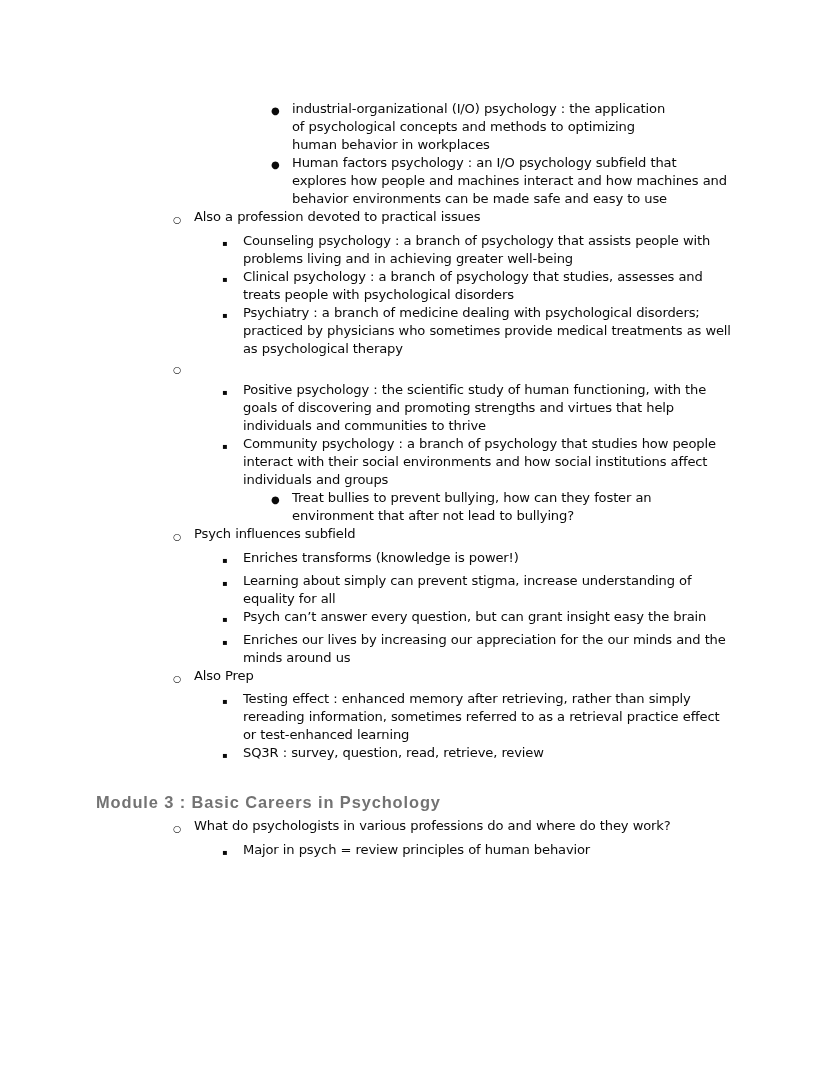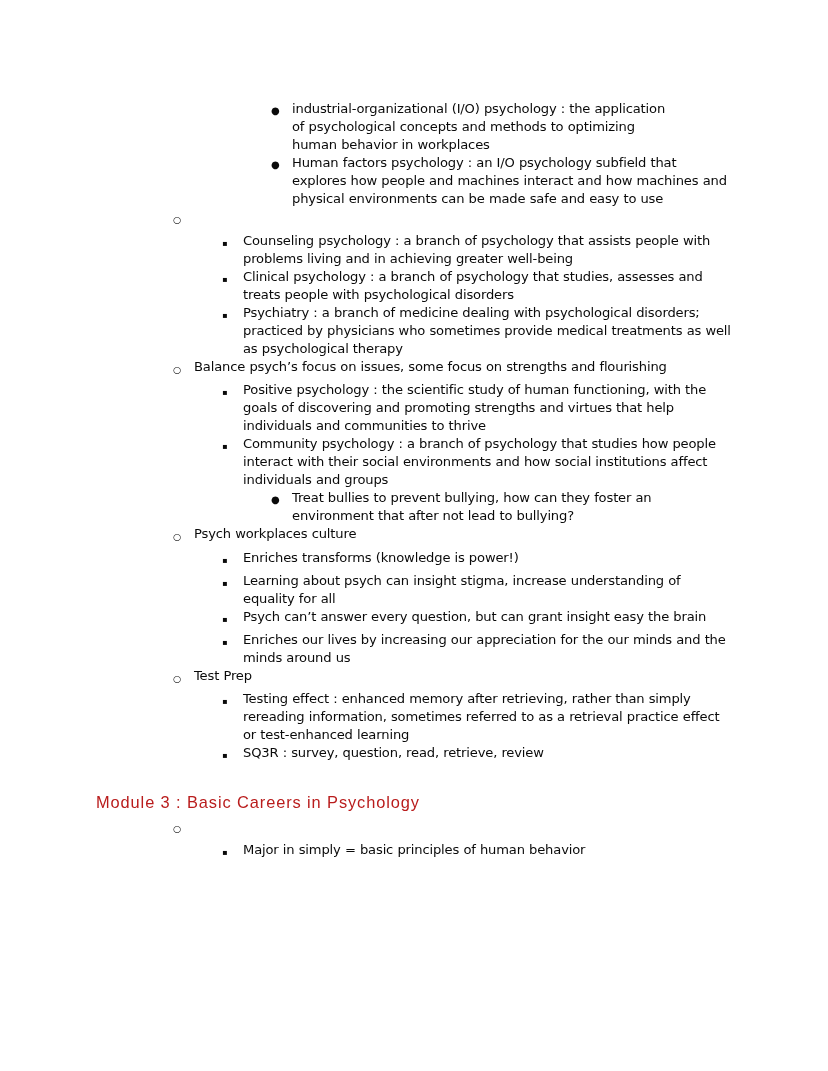--- a/index.html
+++ b/index.html
@@ -85,128 +85,129 @@
 
   
   .module-heading {
     margin-left: 96px;
     margin-top: 22px;
     margin-bottom: 2px;
     font-family: "Liberation Sans", sans-serif;
     font-size: 16.4px;
     line-height: 26px;
     letter-spacing: 0.9px;
-    color: #b91c1c;
-    font-weight: 400;
+    color: #737373;
+    font-weight: 700;
   }
 
   .spacer-top { height: 100px; }
 </style>
 </head>
 <body>
 
 <div class="page">
   <div class="doc-body">
 
     <div class="spacer-top"></div>
 
     <div class="li lvl3 narrow">
       <span class="bullet">●</span>
       <span class="txt">industrial-organizational (I/O) psychology : the application of psychological concepts and methods to optimizing human behavior in workplaces</span>
     </div>
 
     <div class="li lvl3">
       <span class="bullet">●</span>
-      <span class="txt">Human factors psychology : an I/O psychology subfield that explores how people and machines interact and how machines and physical environments can be made safe and easy to use</span>
-    </div>
-
-    <div class="li lvl1">
-      <span class="bullet">○</span>
+      <span class="txt">Human factors psychology : an I/O psychology subfield that explores how people and machines interact and how machines and behavior environments can be made safe and easy to use</span>
+    </div>
+
+    <div class="li lvl1">
+      <span class="bullet">○</span>
+      <span class="txt">Also a profession devoted to practical issues</span>
     </div>
 
     <div class="li lvl2">
       <span class="bullet">▪</span>
       <span class="txt">Counseling psychology : a branch of psychology that assists people with problems living and in achieving greater well-being</span>
     </div>
 
     <div class="li lvl2">
       <span class="bullet">▪</span>
       <span class="txt">Clinical psychology : a branch of psychology that studies, assesses and treats people with psychological disorders</span>
     </div>
 
     <div class="li lvl2">
       <span class="bullet">▪</span>
       <span class="txt">Psychiatry : a branch of medicine dealing with psychological disorders; practiced by physicians who sometimes provide medical treatments as well as psychological therapy</span>
     </div>
 
     <div class="li lvl1">
       <span class="bullet">○</span>
-      <span class="txt">Balance psych’s focus on issues, some focus on strengths and flourishing</span>
     </div>
 
     <div class="li lvl2">
       <span class="bullet">▪</span>
       <span class="txt">Positive psychology : the scientific study of human functioning, with the goals of discovering and promoting strengths and virtues that help individuals and communities to thrive</span>
     </div>
 
     <div class="li lvl2">
       <span class="bullet">▪</span>
       <span class="txt">Community psychology : a branch of psychology that studies how people interact with their social environments and how social institutions affect individuals and groups</span>
     </div>
 
     <div class="li lvl3">
       <span class="bullet">●</span>
       <span class="txt">Treat bullies to prevent bullying, how can they foster an environment that after not lead to bullying?</span>
     </div>
 
     <div class="li lvl1">
       <span class="bullet">○</span>
-      <span class="txt">Psych workplaces culture</span>
+      <span class="txt">Psych influences subfield</span>
     </div>
 
     <div class="li lvl2">
       <span class="bullet">▪</span>
       <span class="txt">Enriches transforms (knowledge is power!)</span>
     </div>
 
     <div class="li lvl2">
       <span class="bullet">▪</span>
-      <span class="txt">Learning about psych can insight stigma, increase understanding of equality for all</span>
+      <span class="txt">Learning about simply can prevent stigma, increase understanding of equality for all</span>
     </div>
 
     <div class="li lvl2">
       <span class="bullet">▪</span>
       <span class="txt">Psych can’t answer every question, but can grant insight easy the brain</span>
     </div>
 
     <div class="li lvl2">
       <span class="bullet">▪</span>
       <span class="txt">Enriches our lives by increasing our appreciation for the our minds and the minds around us</span>
     </div>
 
     <div class="li lvl1">
       <span class="bullet">○</span>
-      <span class="txt">Test Prep</span>
+      <span class="txt">Also Prep</span>
     </div>
 
     <div class="li lvl2">
       <span class="bullet">▪</span>
       <span class="txt">Testing effect : enhanced memory after retrieving, rather than simply rereading information, sometimes referred to as a retrieval practice effect or test-enhanced learning</span>
     </div>
 
     <div class="li lvl2">
       <span class="bullet">▪</span>
       <span class="txt">SQ3R : survey, question, read, retrieve, review</span>
     </div>
 
     <div class="module-heading">Module 3 : Basic Careers in Psychology</div>
 
     <div class="li lvl1">
       <span class="bullet">○</span>
-    </div>
-
-    <div class="li lvl2">
-      <span class="bullet">▪</span>
-      <span class="txt">Major in simply = basic principles of human behavior</span>
+      <span class="txt">What do psychologists in various professions do and where do they work?</span>
+    </div>
+
+    <div class="li lvl2">
+      <span class="bullet">▪</span>
+      <span class="txt">Major in psych = review principles of human behavior</span>
     </div>
 
   </div>
 </div>
 
 </body></html>

